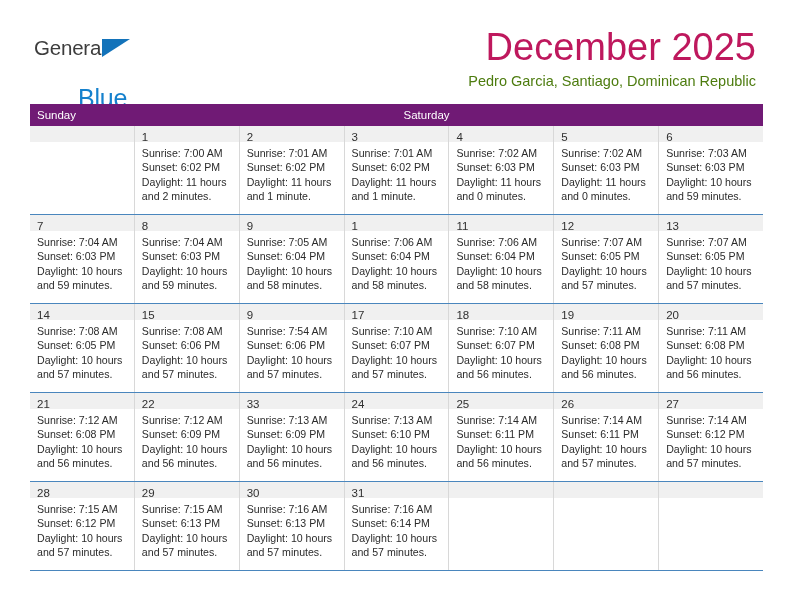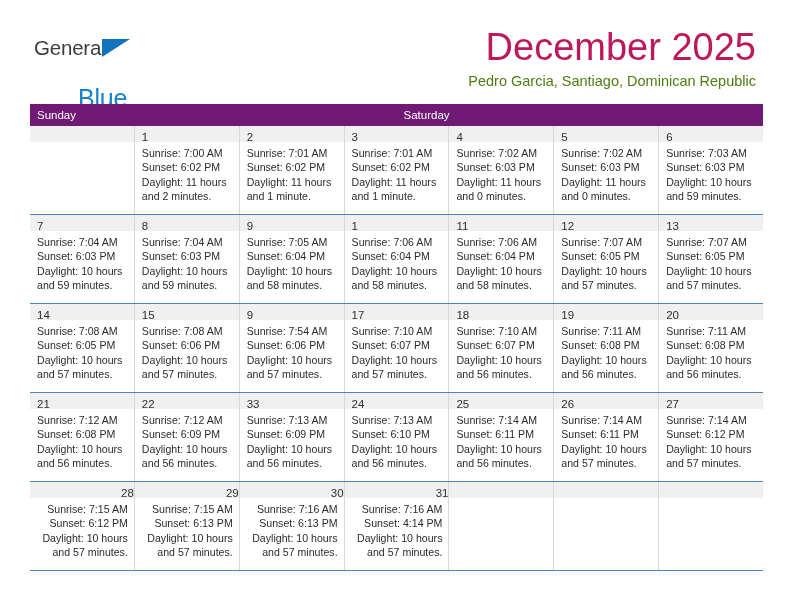--- a/index.html
+++ b/index.html
@@ -114,21 +114,20 @@
   }
 
   .week {
     display: flex;
     border-bottom: 1.5px solid #4a86bd;
     height: 89px;
     box-sizing: border-box;
   }
   .week:last-child {
     border-bottom: 1.5px solid #4a86bd;
-    text-align: right;
   }
 
   .day-cell {
     flex: 1 1 0;
     box-sizing: border-box;
     border-right: 1px solid #d8d8d8;
     position: relative;
     overflow: hidden;
   }
   .day-cell:last-child {
@@ -466,21 +465,21 @@
               <div class="cell-line">Sunrise: 7:16 AM</div>
               <div class="cell-line">Sunset: 6:13 PM</div>
               <div class="cell-line">Daylight: 10 hours</div>
               <div class="cell-line">and 57 minutes.</div>
             </div>
           </div>
           <div class="day-cell">
             <div class="daynum-bar"><span class="daynum">31</span></div>
             <div class="cell-body">
               <div class="cell-line">Sunrise: 7:16 AM</div>
-              <div class="cell-line">Sunset: 4:14 PM</div>
+              <div class="cell-line">Sunset: 6:14 PM</div>
               <div class="cell-line">Daylight: 10 hours</div>
               <div class="cell-line">and 57 minutes.</div>
             </div>
           </div>
           <div class="day-cell empty">
             <div class="daynum-bar"><span class="daynum"></span></div>
             <div class="cell-body"></div>
           </div>
           <div class="day-cell empty">
             <div class="daynum-bar"><span class="daynum"></span></div>

